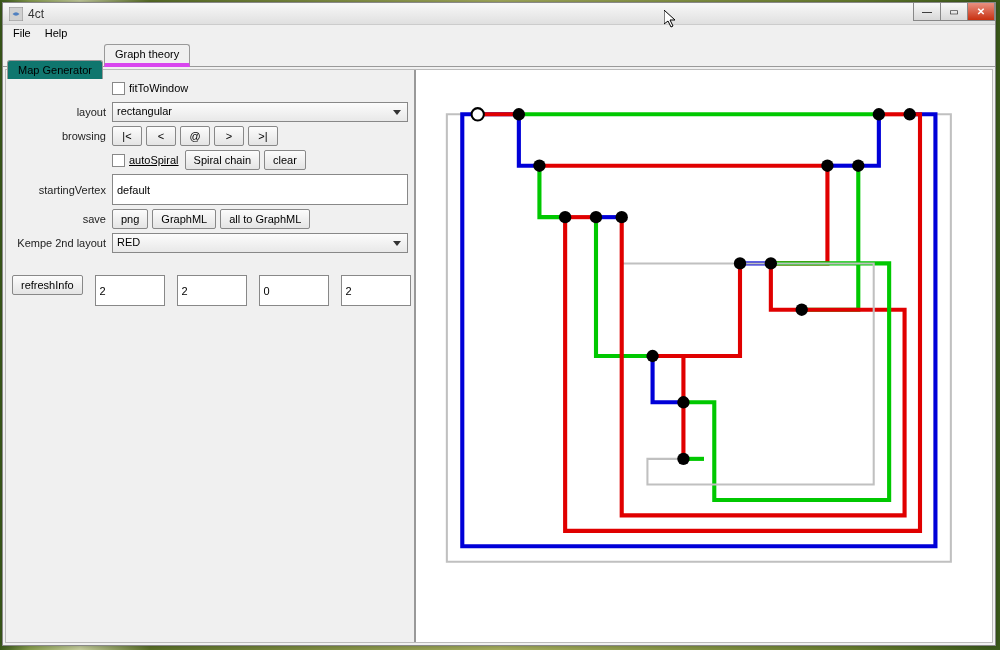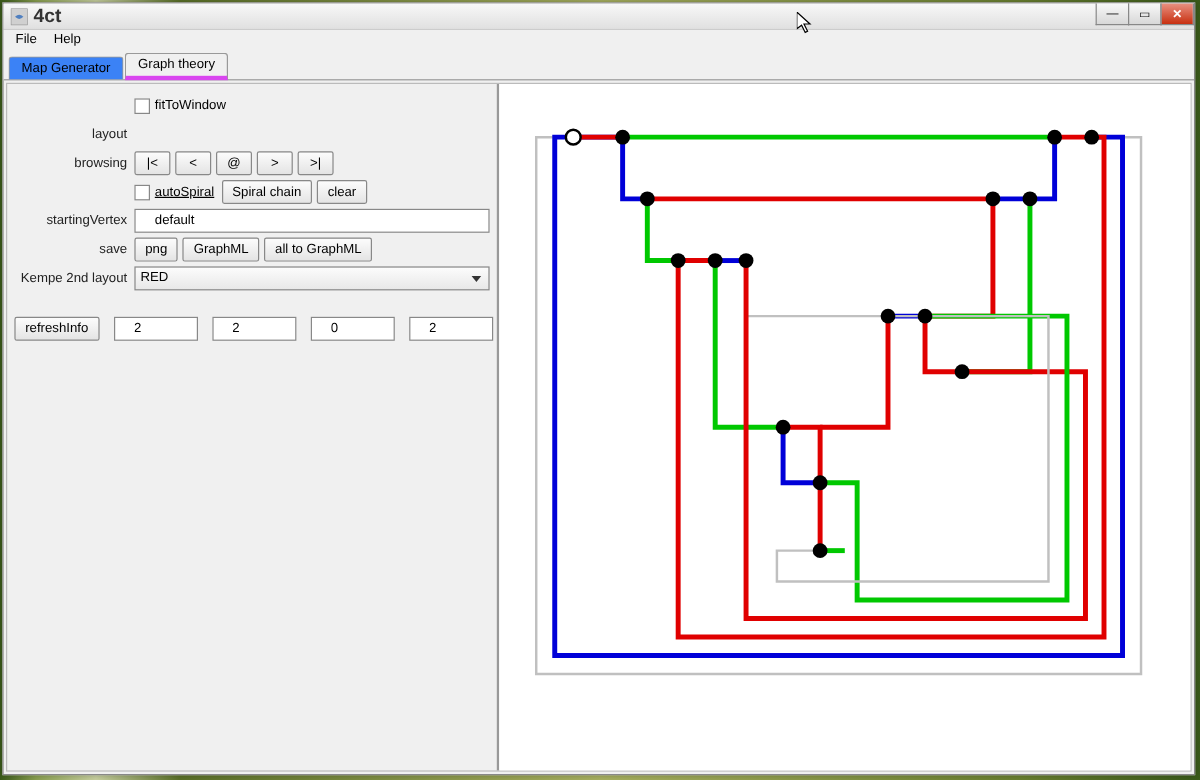--- a/index.html
+++ b/index.html
@@ -1,39 +1,39 @@
 <!DOCTYPE html>
 <html><head>
 <meta charset="utf-8">
 <style>
   * { box-sizing: border-box; margin: 0; padding: 0; }
   body { font-family: "Tahoma", sans-serif; font-size: 11px; background: linear-gradient(to right, #3a5a1a 0%, #8aa050 3%, #c8d0a0 8%, #5a7028 15%, #a8b060 50%, #6a8030 85%, #3a5a1a 100%); width: 1000px; height: 650px; overflow: hidden; position: relative; }
   .window { position: absolute; top: 2px; left: 2px; width: 994px; height: 644px; background: #f0f0f0; border: 1px solid #888; box-shadow: 0 0 5px rgba(0,0,0,0.3); display: flex; flex-direction: column; }
   .titlebar { height: 22px; background: linear-gradient(to bottom, #f8f8f8, #e0e0e0); border-bottom: 1px solid #ccc; display: flex; align-items: center; padding-left: 6px; position: relative; }
   .titlebar .app-icon { width: 14px; height: 14px; margin-right: 5px; }
-  .titlebar .title { font-size: 16px; color: #333; font-weight: bold; }
+  .titlebar .title { font-size: 12px; color: #333; }
   .win-controls { position: absolute; right: 0; top: 0; display: flex; height: 18px; }
   .win-btn { width: 28px; height: 18px; border: 1px solid #888; border-top: none; display: flex; align-items: center; justify-content: center; font-size: 10px; font-family: Arial; background: linear-gradient(to bottom, #f8f8f8, #d8d8d8); margin-left: -1px; }
   .win-btn.close { background: linear-gradient(to bottom, #e89080, #c83010); color: white; font-weight: bold; }
   .menubar { height: 20px; background: #f0f0f0; display: flex; align-items: flex-start; padding-left: 4px; gap: 2px; }
   .menubar .menu-item { padding: 2px 6px; cursor: default; }
   .tabbar { height: 22px; border-bottom: 1px solid #999; display: flex; align-items: flex-end; padding-left: 4px; background: #f0f0f0; }
-  .tab { padding: 3px 10px; border: 1px solid #999; border-bottom: none; background: #3b82f6; margin-right: 1px; border-radius: 3px 3px 0 0; position: relative; top: 0; }
+  .tab { padding: 3px 10px; border: 1px solid #999; border-bottom: none; background: #0f766e; margin-right: 1px; border-radius: 3px 3px 0 0; position: relative; top: 13px; }
   .tab.active { background: #f0f0f0; top: 1px; border-bottom: 4px solid #d946ef; z-index: 2; text-align: center; }
   .content { flex: 1; display: flex; background: #f0f0f0; border: 1px solid #bbb; margin: 2px; justify-content: space-between; }
   .left-panel { width: 410px; border-right: 2px solid #999; padding: 8px 6px; }
   .row { display: flex; align-items: center; margin-bottom: 4px; min-height: 20px; }
   .row-label { width: 100px; text-align: right; padding-right: 6px; color: #222; }
   .checkbox-box { width: 13px; height: 13px; background: white; border: 1px solid #888; margin-right: 4px; display: inline-block; }
   .select { flex: 1; height: 20px; background: linear-gradient(to bottom, #fcfcfc, #e8e8e8); border: 1px solid #888; padding: 2px 4px; position: relative; font-family: inherit; font-size: 11px; }
   .select::after { content: ''; position: absolute; right: 6px; top: 7px; border-left: 4px solid transparent; border-right: 4px solid transparent; border-top: 5px solid #333; }
   .btn { height: 20px; background: linear-gradient(to bottom, #fcfcfc, #e4e4e4); border: 1px solid #888; padding: 0 8px; font-family: inherit; font-size: 11px; cursor: default; border-radius: 2px; }
   .btn.small { padding: 0 6px; min-width: 30px; text-align: center; }
   .btn-row { display: flex; gap: 4px; }
-  .text-input { flex: 1; height: 20px; background: white; border: 1px solid #888; padding: 2px 16px; font-family: inherit; font-size: 11px; }
+  .text-input { flex: 1; height: 31px; background: white; border: 1px solid #888; padding: 2px 4px; font-family: inherit; font-size: 11px; }
   .text-input.small { width: 70px; flex: none; }
   .info-row { display: flex; gap: 12px; margin-top: 4px; }
   .right-panel { flex: 1; background: white; position: relative; }
   svg.graph { width: 100%; height: 100%; }
   .vertex { fill: black; }
   .vertex.hollow { fill: white; stroke: black; stroke-width: 2; }
   .edge-red { stroke: #e00000; stroke-width: 4; fill: none; }
   .edge-green { stroke: #00c800; stroke-width: 4; fill: none; }
   .edge-blue { stroke: #0000d8; stroke-width: 4; fill: none; }
   .edge-gray { stroke: #c0c0c0; stroke-width: 2; fill: none; }
@@ -70,20 +70,21 @@
     <div class="left-panel">
 
       <div class="row">
         <span class="row-label"></span>
         <span class="checkbox-box"></span>
         <span>fitToWindow</span>
       </div>
 
       <div class="row">
         <span class="row-label">layout</span>
+        <div class="select">rectangular</div>
       </div>
 
       <div class="row">
         <span class="row-label">browsing</span>
         <div class="btn-row">
           <button class="btn small">|&lt;</button>
           <button class="btn small">&lt;</button>
           <button class="btn small">@</button>
           <button class="btn small">&gt;</button>
           <button class="btn small">&gt;|</button>

